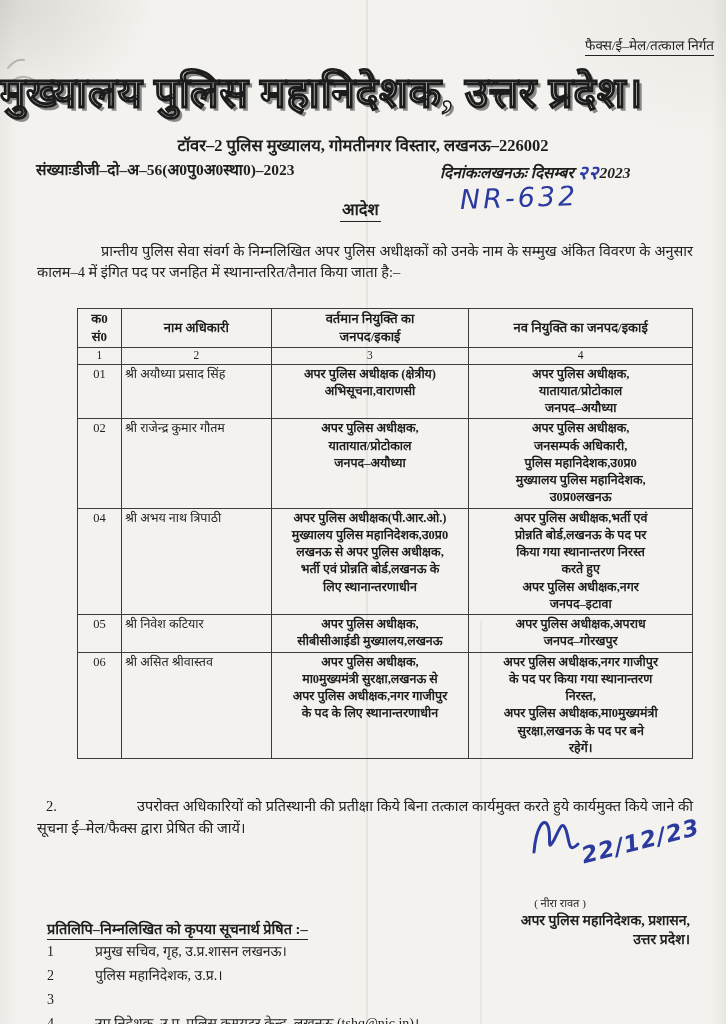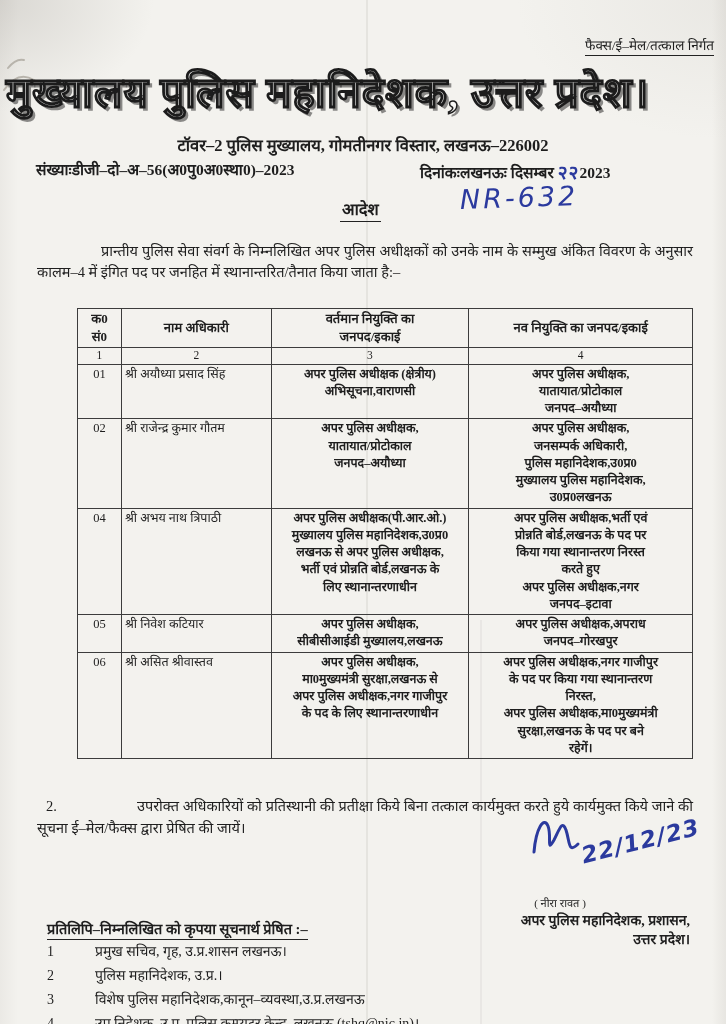--- a/index.html
+++ b/index.html
@@ -27,28 +27,27 @@
     padding-bottom:1px;
   }
   .big-title{
     top:62px;left:0;width:590px;
     text-align:center;
     font-size:42px;font-weight:bold;letter-spacing:1px;
     color:#f7f7f5;
     -webkit-text-stroke:1.5px #1c1c1c;
     text-shadow:3px 3px 0 rgba(50,50,50,0.55);
     white-space:nowrap;
-    padding-left:6px;
   }
   .address-line{
     top:133px;left:0;width:726px;text-align:center;
     font-size:16.5px;font-weight:bold;
   }
   .ref-line{top:158px;left:36px;font-size:15.5px;font-weight:bold;}
-  .date-line{top:158px;left:420px;font-size:15.5px;font-weight:bold;white-space:nowrap;}
+  .date-line{top:158px;left:440px;font-size:15.5px;font-weight:bold;white-space:nowrap;font-style:italic;}
   .hand-blue{color:#2b3a9e;}
   .date-dd{font-size:19px;font-weight:bold;letter-spacing:1px;position:relative;top:1px;}
   .order-heading{
     top:197px;left:340px;
     font-size:16.5px;font-weight:bold;
     border-bottom:1.6px solid #222;padding:0 2px 1px 2px;
   }
   .nr-number{
     top:182px;left:460px;
     font-family:"DejaVu Sans",sans-serif;
@@ -268,21 +267,20 @@
       <div class="copy-item">
         <div class="copy-num">1</div>
         <div class="copy-text">प्रमुख सचिव, गृह, उ.प्र.शासन लखनऊ।</div>
       </div>
       <div class="copy-item">
         <div class="copy-num">2</div>
         <div class="copy-text">पुलिस महानिदेशक, उ.प्र.।</div>
       </div>
       <div class="copy-item">
         <div class="copy-num">3</div>
-        <div class="copy-text">विशेष पुलिस महानिदेशक,कानून–व्यवस्था,उ.प्र.लखनऊ</div>
       </div>
       <div class="copy-item">
         <div class="copy-num">4</div>
         <div class="copy-text">उप निदेशक, उ.प्र. पुलिस कम्प्यूटर केन्द्र, लखनऊ (tshq@nic.in)।</div>
       </div>
     </div>
 
 </div>
 
 </body></html>

